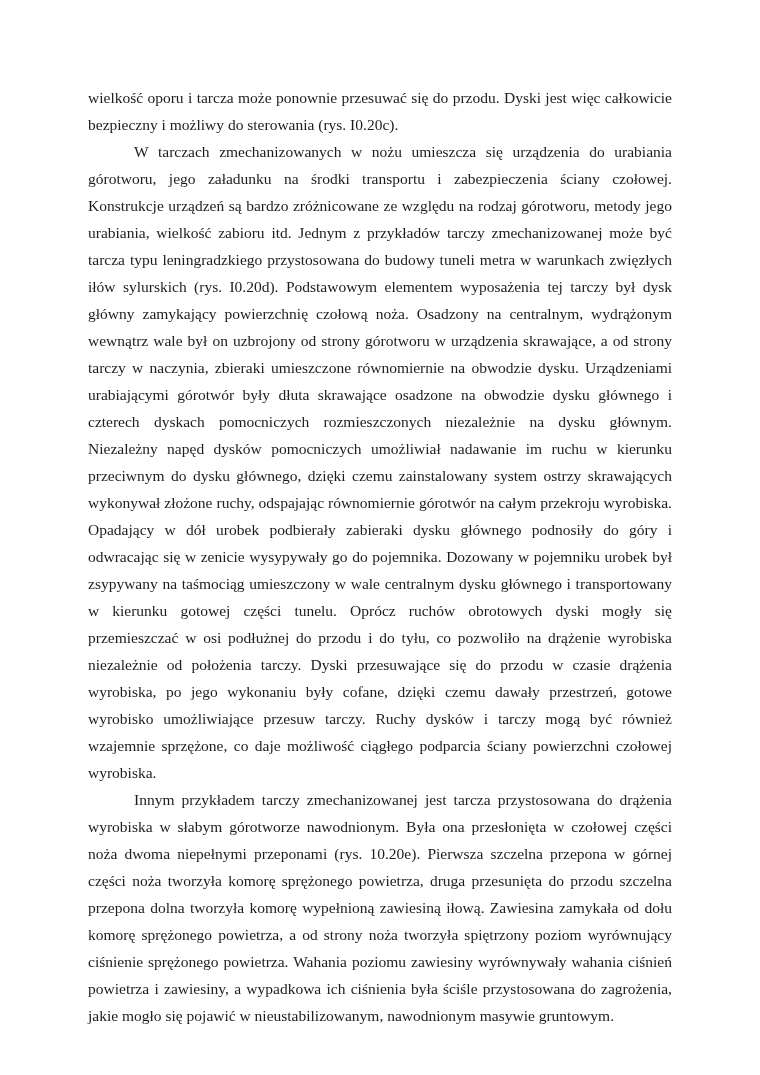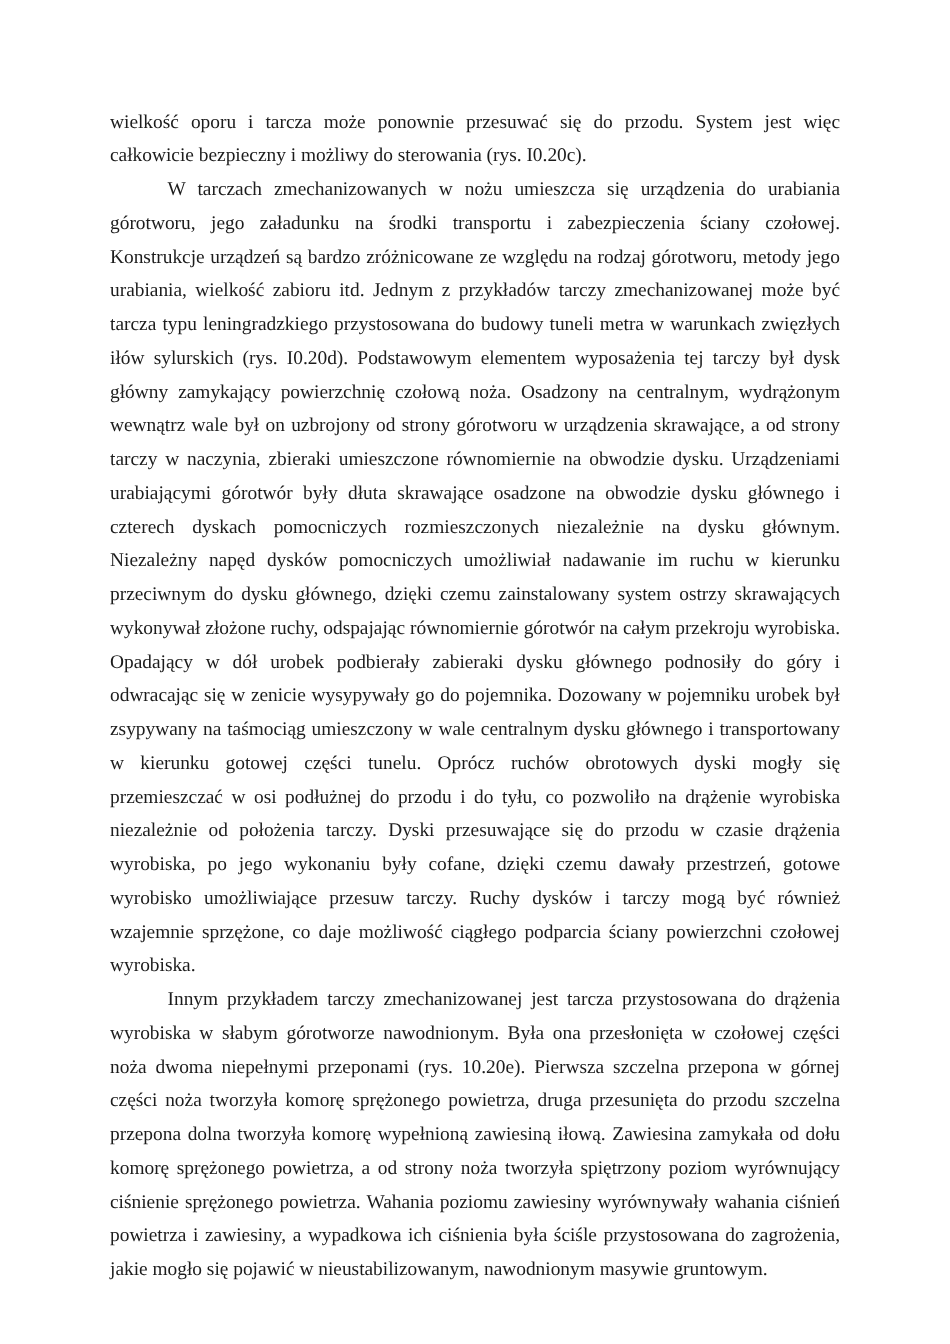--- a/index.html
+++ b/index.html
@@ -32,17 +32,17 @@
   }
   .para.indented {
     text-indent: 46px;
   }
 </style>
 </head>
 <body>
 
 <div class="page">
   <div class="text-block">
-    <p class="para">wielkość oporu i tarcza może ponownie przesuwać się do przodu. System jest więc całkowicie bezpieczny i możliwy do sterowania (rys. I0.20c).</p>
+    <p class="para">wielkość oporu i tarcza może ponownie przesuwać się do przodu. Dyski jest więc całkowicie bezpieczny i możliwy do sterowania (rys. I0.20c).</p>
     <p class="para indented">W tarczach zmechanizowanych w nożu umieszcza się urządzenia do urabiania górotworu, jego załadunku na środki transportu i zabezpieczenia ściany czołowej. Konstrukcje urządzeń są bardzo zróżnicowane ze względu na rodzaj górotworu, metody jego urabiania, wielkość zabioru itd. Jednym z przykładów tarczy zmechanizowanej może być tarcza typu leningradzkiego przystosowana do budowy tuneli metra w warunkach zwięzłych iłów sylurskich (rys. I0.20d). Podstawowym elementem wyposażenia tej tarczy był dysk główny zamykający powierzchnię czołową noża. Osadzony na centralnym, wydrążonym wewnątrz wale był on uzbrojony od strony górotworu w urządzenia skrawające, a od strony tarczy w naczynia, zbieraki umieszczone równomiernie na obwodzie dysku. Urządzeniami urabiającymi górotwór były dłuta skrawające osadzone na obwodzie dysku głównego i czterech dyskach pomocniczych rozmieszczonych niezależnie na dysku głównym. Niezależny napęd dysków pomocniczych umożliwiał nadawanie im ruchu w kierunku przeciwnym do dysku głównego, dzięki czemu zainstalowany system ostrzy skrawających wykonywał złożone ruchy, odspajając równomiernie górotwór na całym przekroju wyrobiska. Opadający w dół urobek podbierały zabieraki dysku głównego podnosiły do góry i odwracając się w zenicie wysypywały go do pojemnika. Dozowany w pojemniku urobek był zsypywany na taśmociąg umieszczony w wale centralnym dysku głównego i transportowany w kierunku gotowej części tunelu. Oprócz ruchów obrotowych dyski mogły się przemieszczać w osi podłużnej do przodu i do tyłu, co pozwoliło na drążenie wyrobiska niezależnie od położenia tarczy. Dyski przesuwające się do przodu w czasie drążenia wyrobiska, po jego wykonaniu były cofane, dzięki czemu dawały przestrzeń, gotowe wyrobisko umożliwiające przesuw tarczy. Ruchy dysków i tarczy mogą być również wzajemnie sprzężone, co daje możliwość ciągłego podparcia ściany powierzchni czołowej wyrobiska.</p>
     <p class="para indented">Innym przykładem tarczy zmechanizowanej jest tarcza przystosowana do drążenia wyrobiska w słabym górotworze nawodnionym. Była ona przesłonięta w czołowej części noża dwoma niepełnymi przeponami (rys. 10.20e). Pierwsza szczelna przepona w górnej części noża tworzyła komorę sprężonego powietrza, druga przesunięta do przodu szczelna przepona dolna tworzyła komorę wypełnioną zawiesiną iłową. Zawiesina zamykała od dołu komorę sprężonego powietrza, a od strony noża tworzyła spiętrzony poziom wyrównujący ciśnienie sprężonego powietrza. Wahania poziomu zawiesiny wyrównywały wahania ciśnień powietrza i zawiesiny, a wypadkowa ich ciśnienia była ściśle przystosowana do zagrożenia, jakie mogło się pojawić w nieustabilizowanym, nawodnionym masywie gruntowym.</p>
   </div>
 </div>
 
 </body></html>

